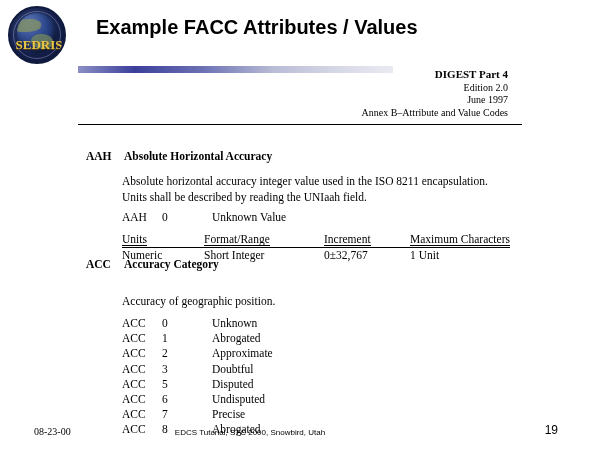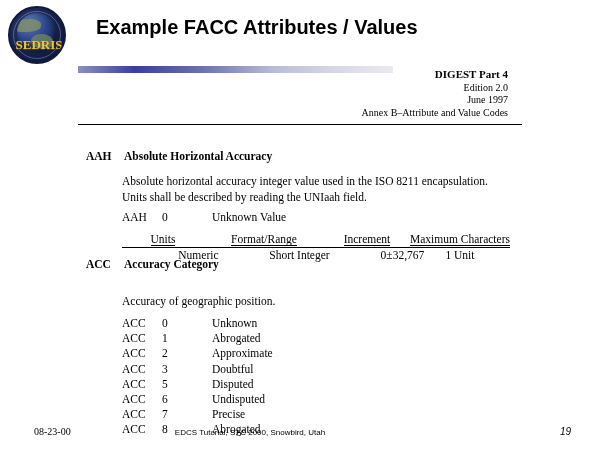--- a/index.html
+++ b/index.html
@@ -177,21 +177,20 @@
   .rows .c3 { display: inline-block; }
 
   
   .tbl {
     position: absolute;
     font-size: 11.5px;
     line-height: 1.3;
   }
   .tbl .th, .tbl .tr {
     white-space: nowrap;
-    text-align: center;
   }
   .tbl .t1 { display: inline-block; width: 82px; }
   .tbl .t2 { display: inline-block; width: 120px; }
   .tbl .t3 { display: inline-block; width: 86px; }
   .tbl .t4 { display: inline-block; }
   .tbl .th span { border-bottom: 1px solid #000; }
 
   
   .footer-left {
     position: absolute;
@@ -206,26 +205,25 @@
     left: 0;
     bottom: 13px;
     width: 500px;
     text-align: center;
     font-family: "Liberation Sans", sans-serif;
     font-size: 8px;
     color: #000;
   }
   .footer-right {
     position: absolute;
-    right: 29px;
+    right: 42px;
     bottom: 13px;
     font-family: "Liberation Sans", sans-serif;
-    font-size: 10px;
+    font-size: 12px;
     color: #000;
-    font-style: italic;
   }
 </style>
 </head>
 <body>
 
 <div class="slide">
 
   <div class="logo">
     <div class="globe"></div>
     <div class="ring"></div>

